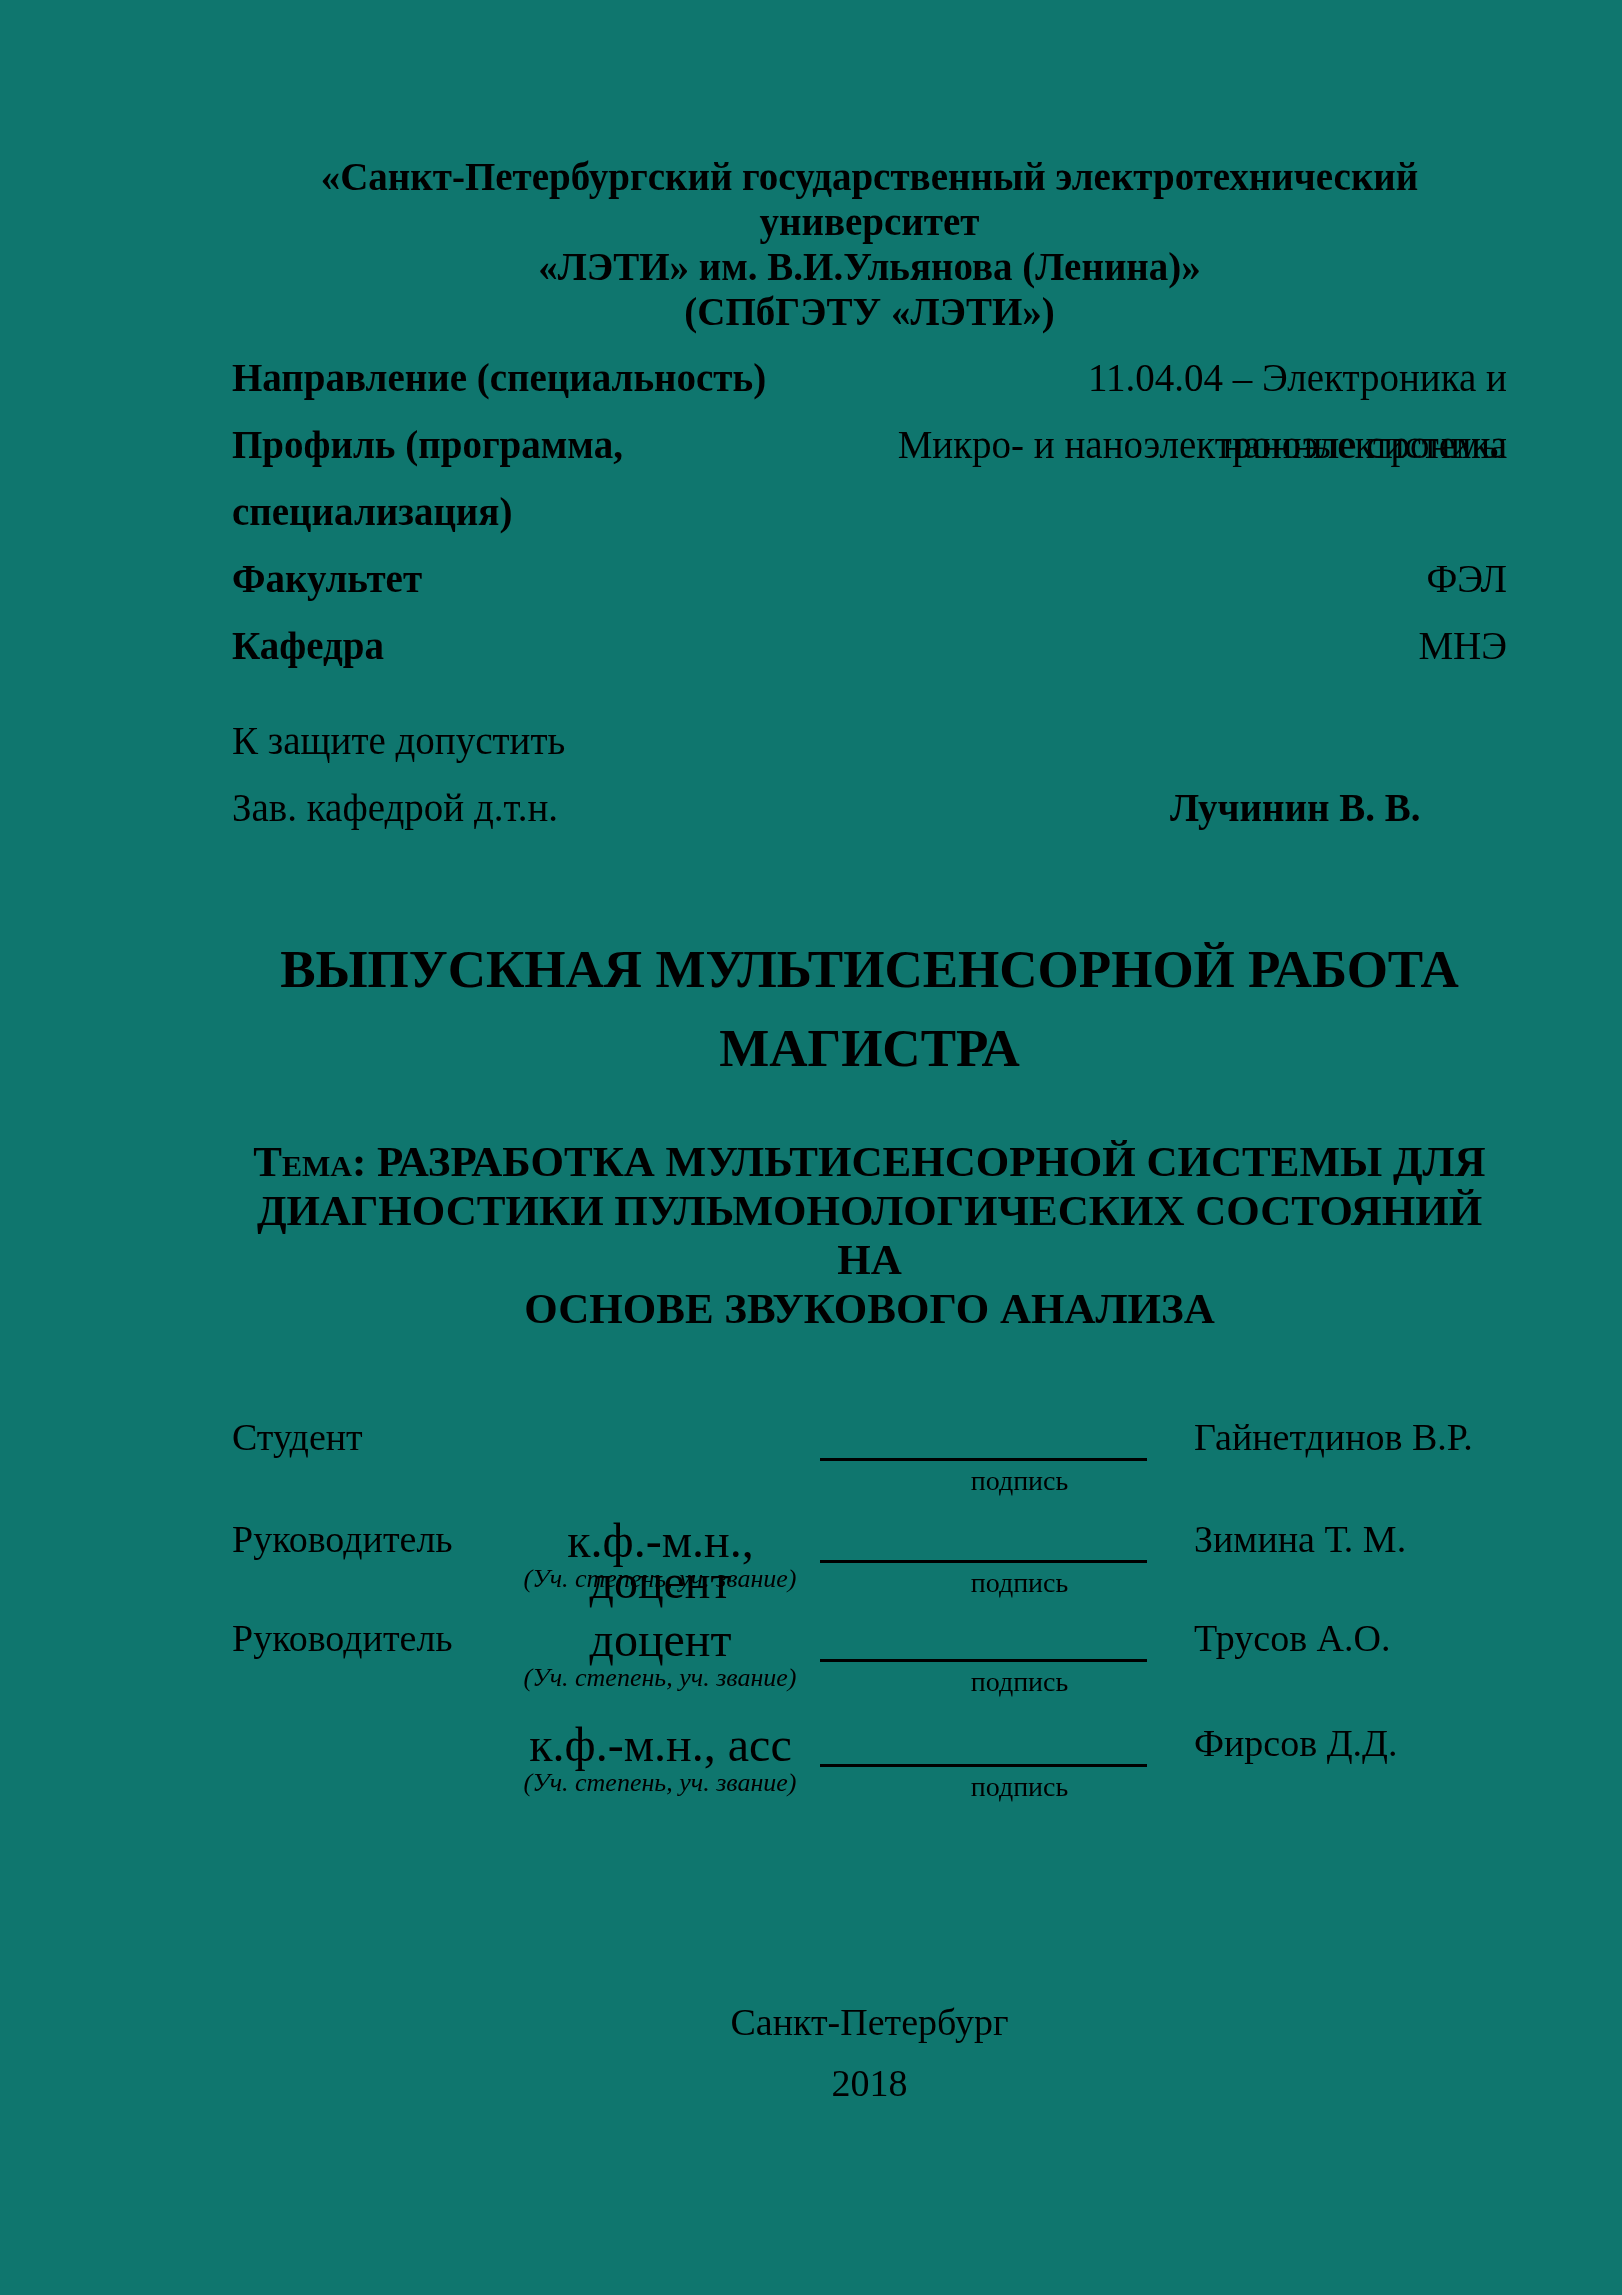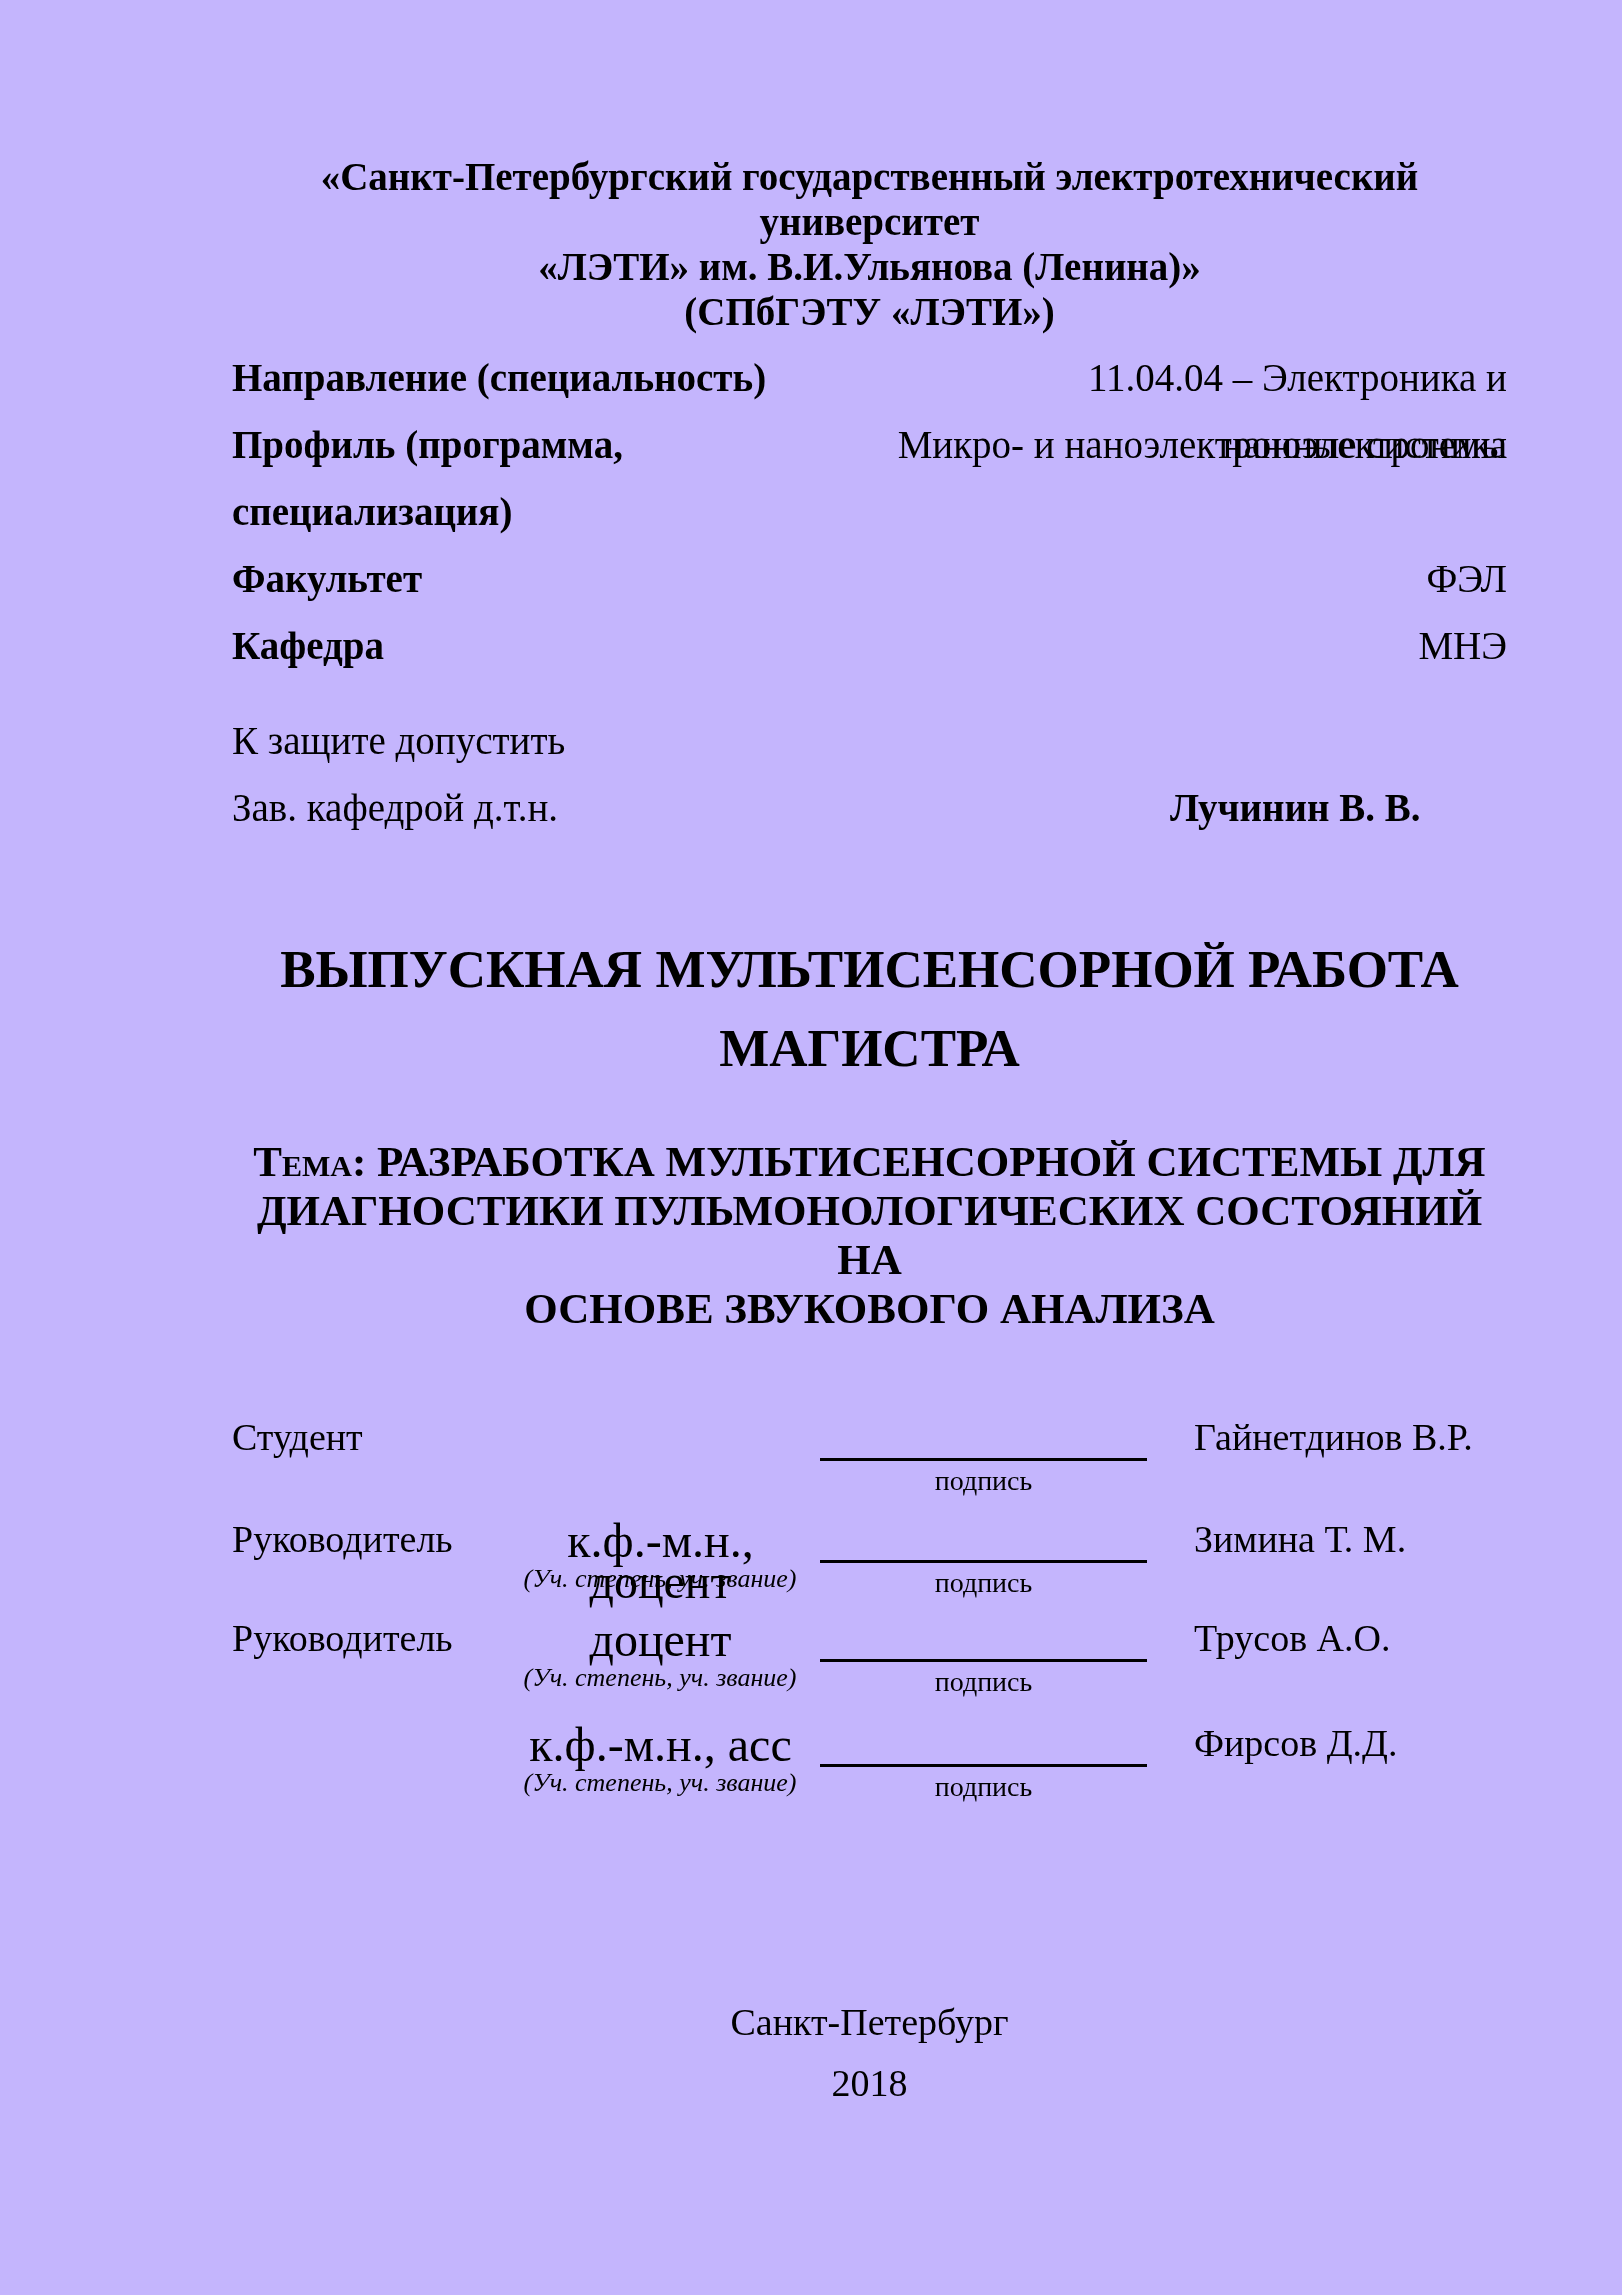--- a/index.html
+++ b/index.html
@@ -1,20 +1,20 @@
 <!DOCTYPE html>
 <html style="font-size:12.6px"><head>
 <meta charset="utf-8">
 <style>
   html, body { margin: 0; padding: 0; background: #888; }
   .page {
     position: relative;
     width: 1623px;
     height: 2295px;
-    background: #c4b5fd;
+    background: #0f766e;
     color: #000000;
     font-family: "Liberation Serif", "DejaVu Serif", serif;
     overflow: hidden;
   }
   .abs { position: absolute; }
   .content { left: 232px; width: 1275px; }
   .center { text-align: center; }
 
   .header { top: 154px; font-size: 39px; line-height: 45px; font-weight: bold; }
 
@@ -40,21 +40,21 @@
   }
   .sig-row .degree-caption {
     position: absolute; left: 267px; top: 47px; width: 322px;
     font-size: 26px; font-style: italic; text-align: center;
   }
   .sig-row .sig-line {
     position: absolute; left: 588px; top: 0; width: 327px; height: 43px;
     border-bottom: 3.1px solid #000000;
   }
   .sig-row .sig-caption {
-    position: absolute; left: 588px; top: 50px; width: 327px;
+    position: absolute; left: 624px; top: 50px; width: 327px;
     font-size: 28px; text-align: center;
   }
   .sig-row .name { position: absolute; left: 962px; top: 0; line-height: 44px; }
 
   .footer { top: 1992px; font-size: 38px; line-height: 61px; }
 </style>
 </head>
 <body>
 
 <div class="page">

